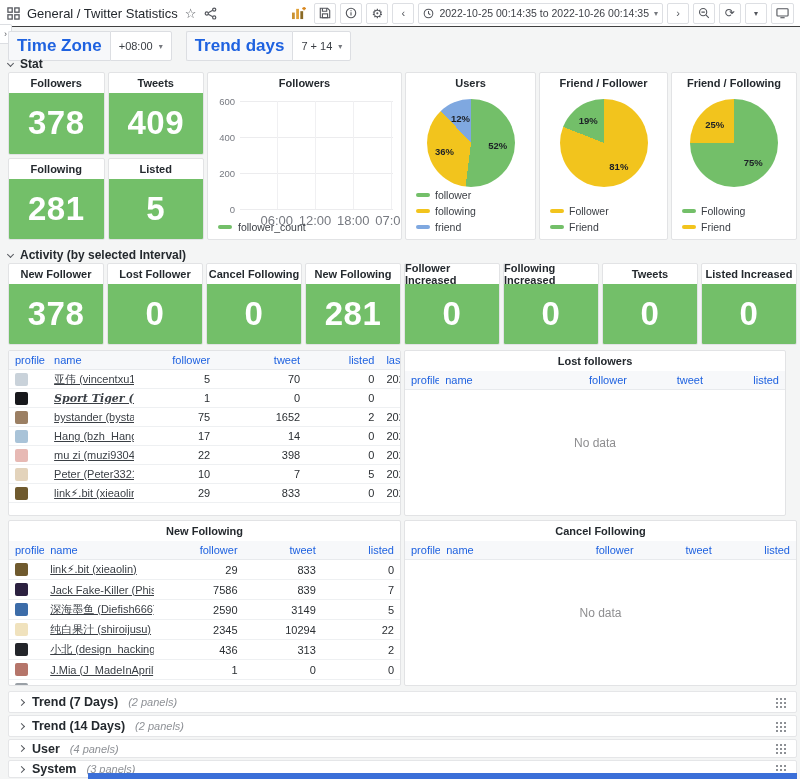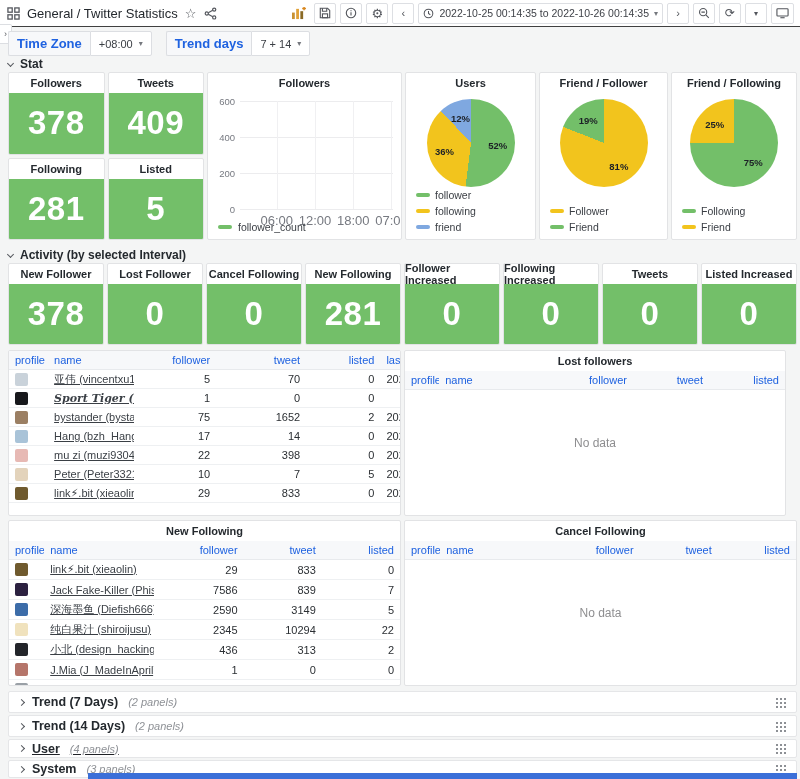--- a/index.html
+++ b/index.html
@@ -16,21 +16,21 @@
   .tb-right { margin-left:auto; display:flex; align-items:center; gap:4px; }
   .icon-btn { height:21px; min-width:22px; border:1px solid #dddfe3; border-radius:2px; background:#fff;
     display:inline-flex; align-items:center; justify-content:center; font-size:11px; color:#53565c; padding:0 4px; }
   .timebox { display:flex; align-items:center; gap:5px; font-size:10.5px; color:#3f4248; white-space:nowrap; }
   .gear { font-size:13px; }
 
   
   .varbar { position:absolute; left:8px; top:31px; display:flex; gap:14px; }
   .varpair { display:flex; }
   .var-label { background:#f7f8fa; border:1px solid #dcdee2; border-right:none; border-radius:2px 0 0 2px;
-    color:#1f62e0; font-size:13px; font-weight:600; padding:4px 8px; }
+    color:#1f62e0; font-size:17px; font-weight:600; padding:4px 8px; }
   .var-value { background:#fff; border:1px solid #dcdee2; border-radius:0 2px 2px 0;
     font-size:11px; color:#3a3e44; padding:4px 8px; display:flex; gap:6px; align-items:center; }
   .sidebar-expand { position:absolute; left:0; top:24px; width:12px; height:20px; background:#fff;
     border:1px solid #dcdee2; border-left:none; border-radius:0 2px 2px 0; font-size:9px; color:#55585e;
     display:flex; align-items:center; justify-content:center; }
 
   
   .section-head { position:absolute; display:flex; align-items:center; gap:7px;
     font-size:12px; font-weight:600; color:#24292e; }
   .chev { display:inline-block; width:5px; height:5px; border-right:1.5px solid #55585e;
@@ -584,21 +584,21 @@
         <span class="rlabel">Trend (7 Days)</span>
         <span class="rcount">(2 panels)</span>
         <span class="drag"></span>
       </div>
       <div class="rowbar" style="top: 715px; height: 22px;">
         <span class="chev"></span>
         <span class="rlabel">Trend (14 Days)</span>
         <span class="rcount">(2 panels)</span>
         <span class="drag"></span>
       </div>
-      <div class="rowbar" style="top: 739px; height: 19px; text-decoration: underline;">
+      <div class="rowbar" style="top: 739px; height: 19px;">
         <span class="chev"></span>
         <span class="rlabel">User</span>
         <span class="rcount">(4 panels)</span>
         <span class="drag"></span>
       </div>
       <div class="rowbar" style="top: 760px; height: 18px;">
         <span class="chev"></span>
         <span class="rlabel">System</span>
         <span class="rcount">(3 panels)</span>
         <span class="drag"></span>

